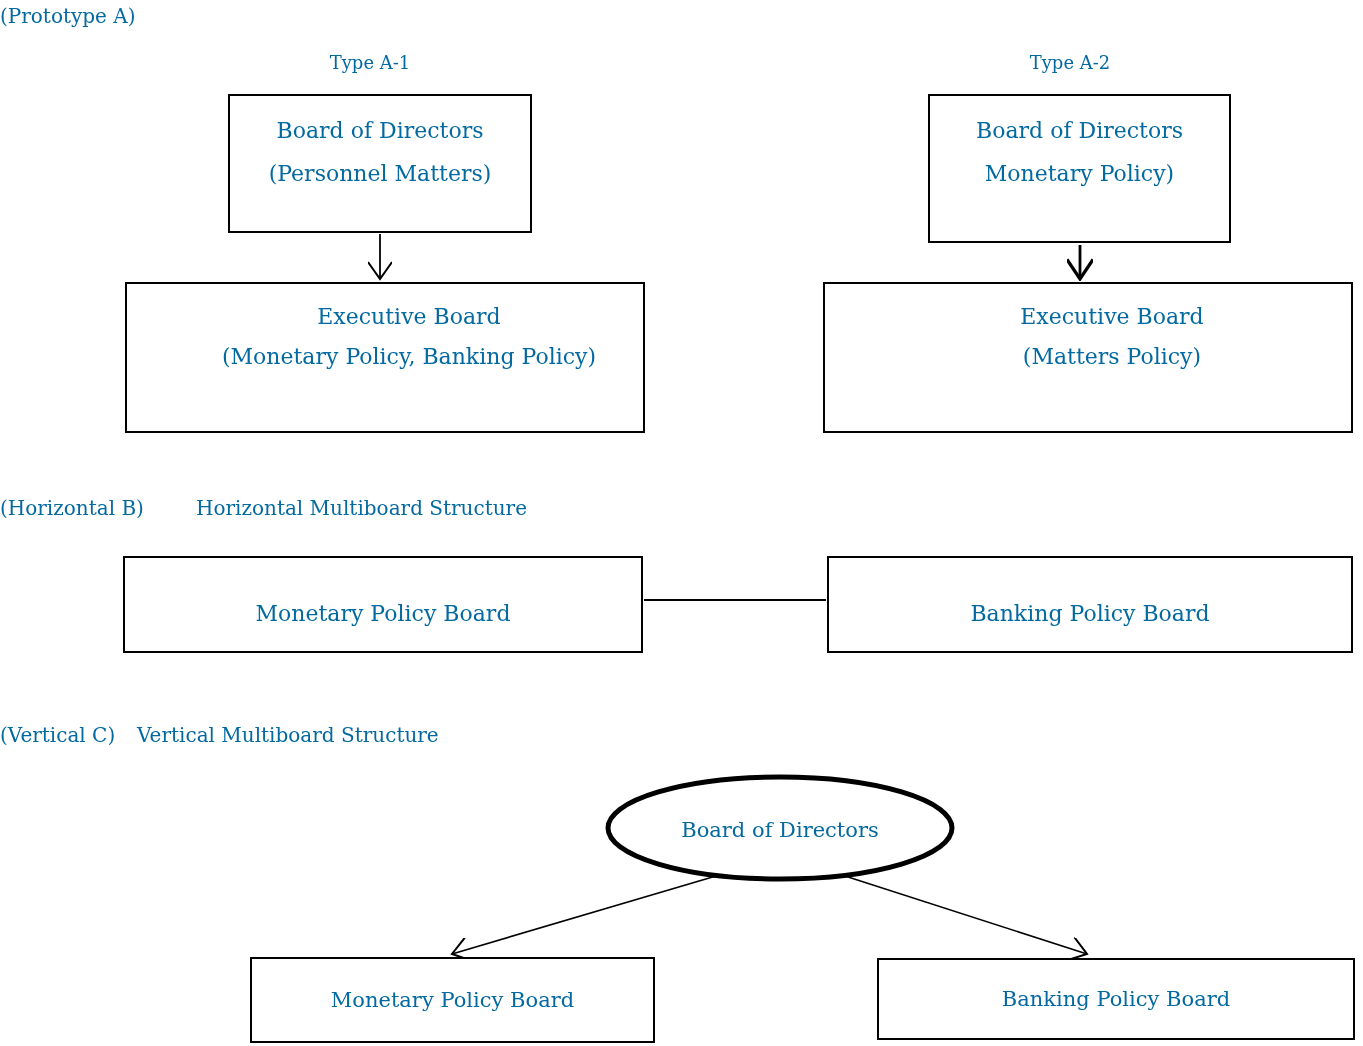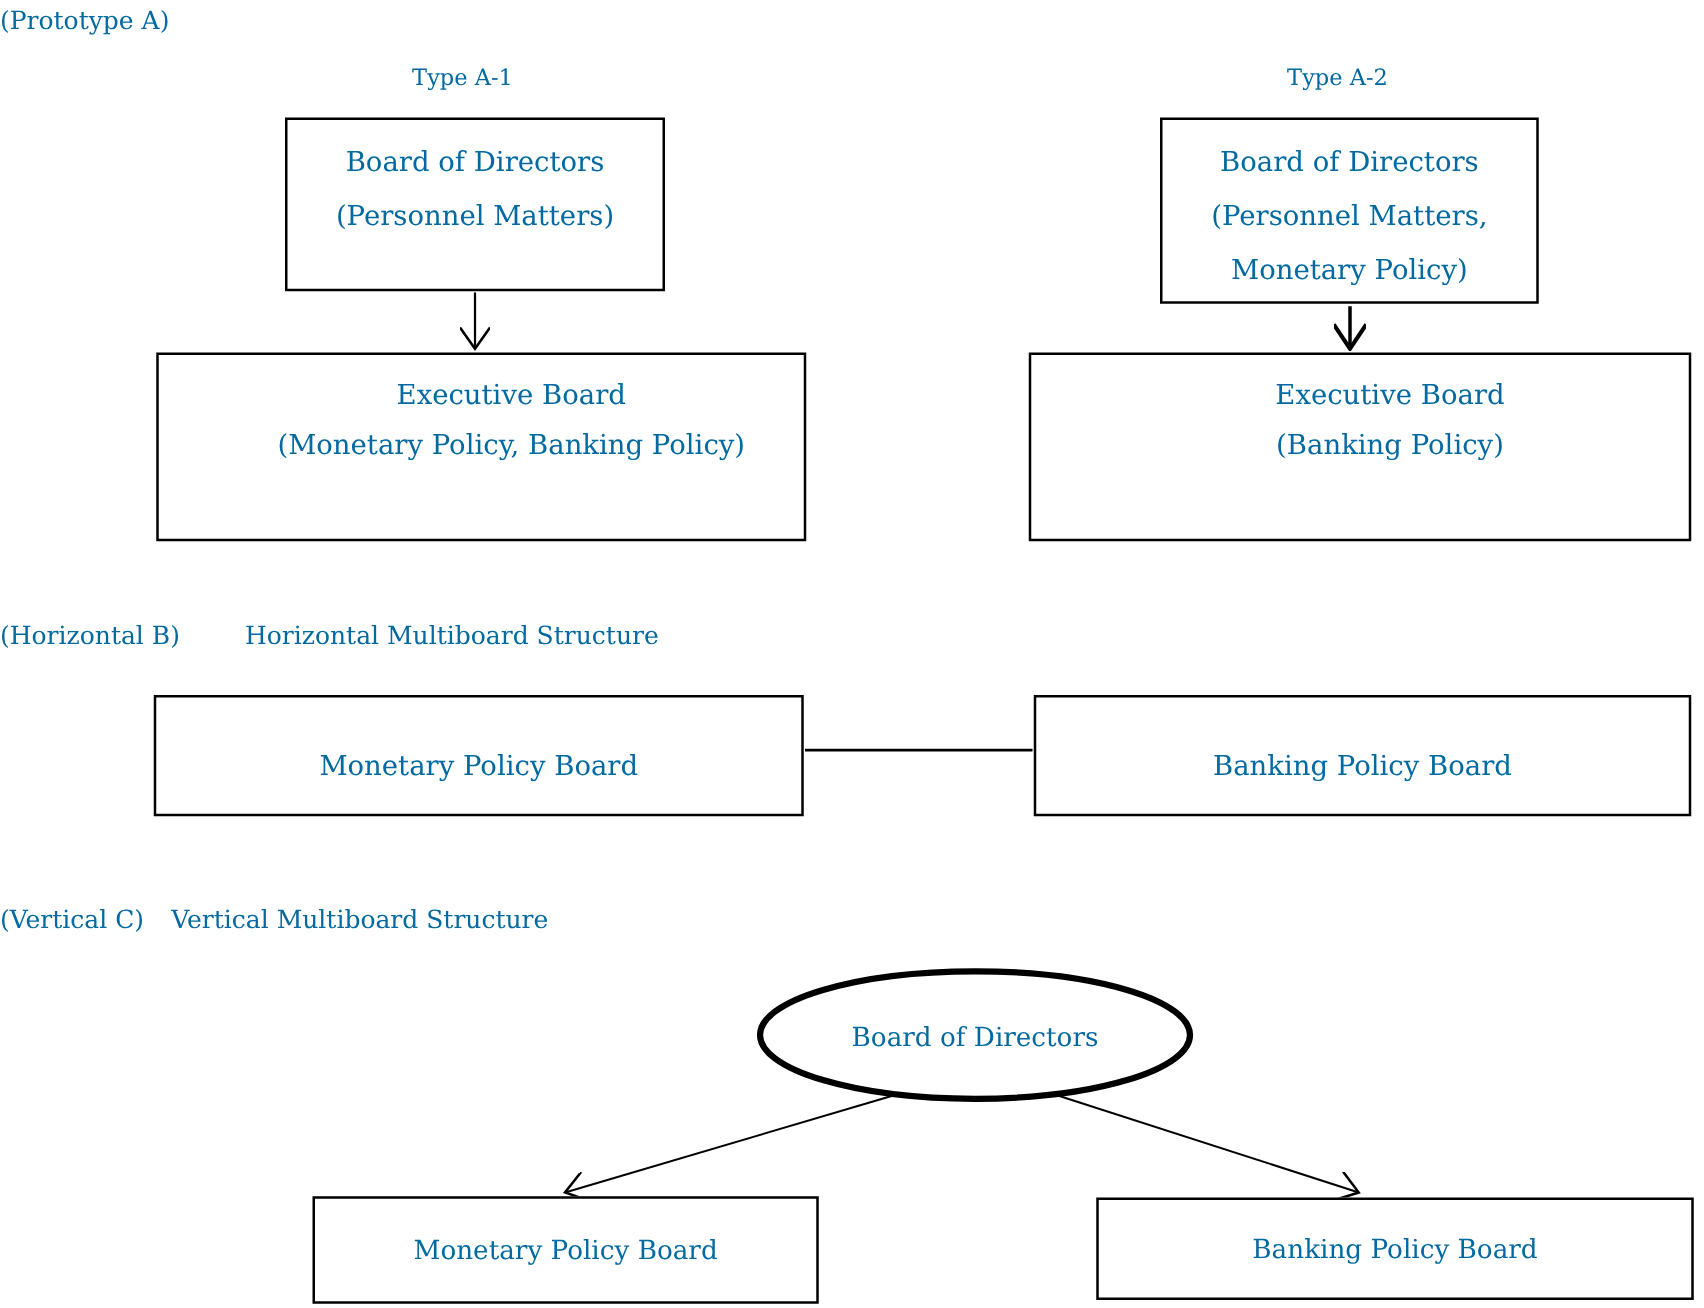--- a/index.html
+++ b/index.html
@@ -92,32 +92,31 @@
   <div class="type-label" style="left:370px; top:48px;">Type A-1</div>
   <div class="type-label" style="left:1070px; top:48px;">Type A-2</div>
 
   <div class="box box-a-top" style="left:228px; top:94px; width:304px; height:139px;">
     <div class="line">Board of Directors</div>
     <div class="line">(Personnel Matters)</div>
   </div>
 
   <div class="box box-a-top" style="left:928px; top:94px; width:303px; height:149px;">
     <div class="line">Board of Directors</div>
-    <div class="line">(Personnel Matters,</div>
     <div class="line">Monetary Policy)</div>
   </div>
 
   <div class="box box-exec" style="left:125px; top:282px; width:520px; height:151px;">
     <div class="line">Executive Board</div>
     <div class="line">(Monetary Policy, Banking Policy)</div>
   </div>
 
   <div class="box box-exec" style="left:823px; top:282px; width:530px; height:151px;">
     <div class="line">Executive Board</div>
-    <div class="line">(Banking Policy)</div>
+    <div class="line">(Matters Policy)</div>
   </div>
 
   <div class="heading" style="left:0px; top:495px;">(Horizontal B)</div>
   <div class="heading" style="left:155px; top:495px;margin-left:41px;">Horizontal Multiboard Structure</div>
 
   <div class="box box-single box-b" style="left:123px; top:556px; width:520px; height:97px;">Monetary Policy Board</div>
 
   <div class="box box-single box-b" style="left:827px; top:556px; width:526px; height:97px;">Banking Policy Board</div>
 
   <div class="heading" style="left:0px; top:722px;">(Vertical C)</div>

